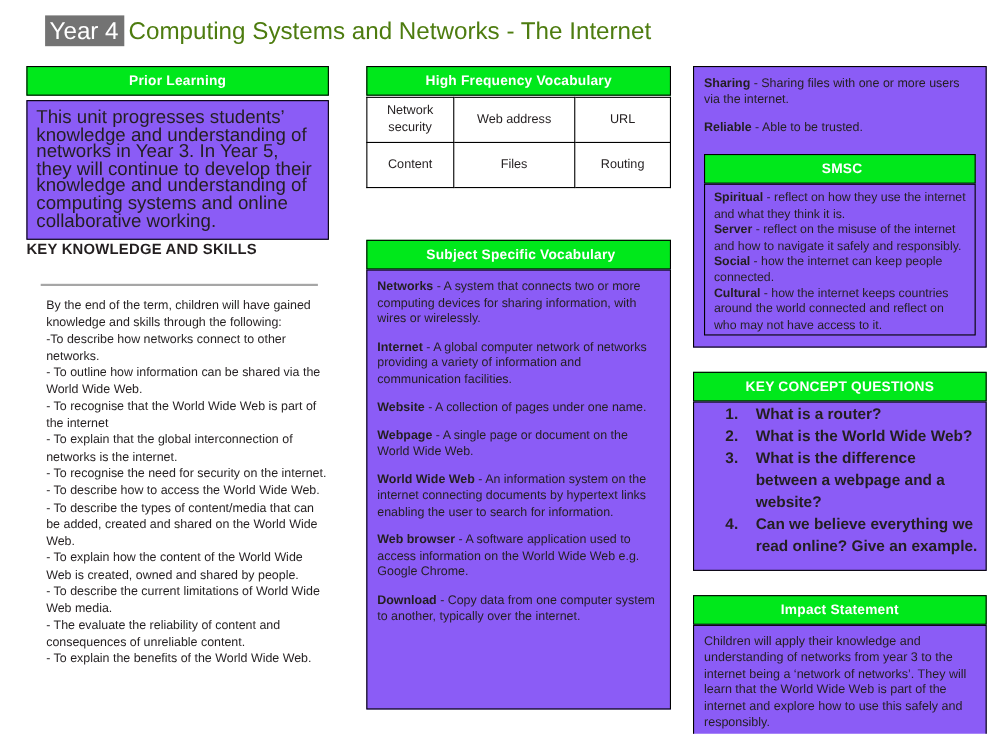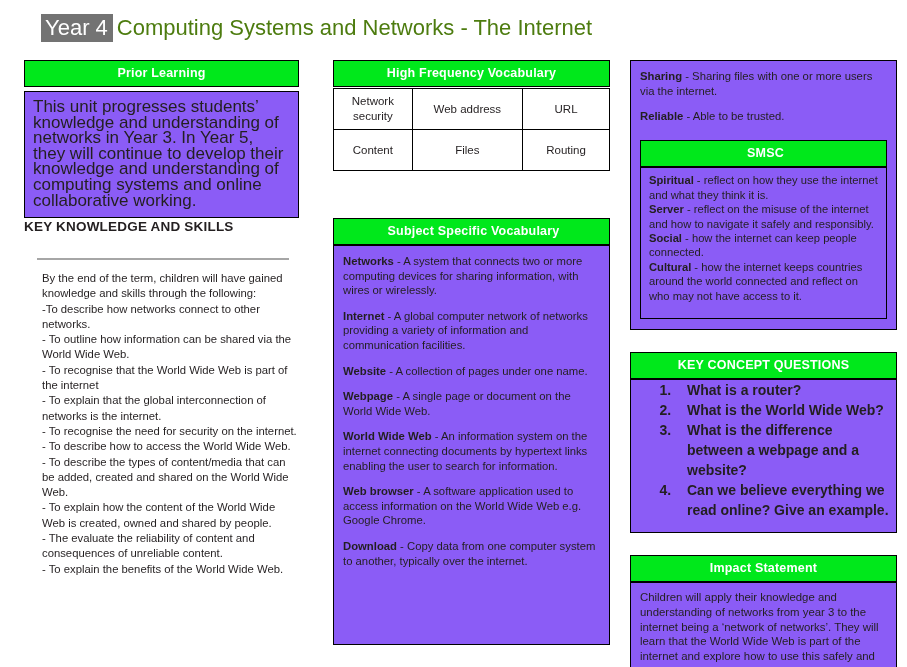--- a/index.html
+++ b/index.html
@@ -120,21 +120,21 @@
   .vocab-entry .term { font-weight: bold; }
 
   
   #share-box {
     padding: 8px 9px 10px 9px;
     font-size: 11.3px;
     line-height: 14.6px;
   }
   #smsc-wrap { margin-top: 16px; }
   #smsc-body {
-    padding: 5px 8px 15px 8px;
+    padding: 5px 8px 1px 8px;
     font-size: 11.2px;
     line-height: 14.4px;
   }
   #smsc-body .term { font-weight: bold; }
   #smsc-body div { margin: 0; }
 
   
   #kcq-wrap { margin-top: 22px; }
   #kcq-body {
     padding: 0 6px 12px 6px;
@@ -175,20 +175,21 @@
   <div id="kks-list">
     <div>By the end of the term, children will have gained knowledge and skills through the following:</div>
     <div>-To describe how networks connect to other networks.</div>
     <div>- To outline how information can be shared via the World Wide Web.</div>
     <div>- To recognise that the World Wide Web is part of the internet</div>
     <div>- To explain that the global interconnection of networks is the internet.</div>
     <div>- To recognise the need for security on the internet.</div>
     <div>- To describe how to access the World Wide Web.</div>
     <div>- To describe the types of content/media that can be added, created and shared on the World Wide Web.</div>
     <div>- To explain how the content of the World Wide Web is created, owned and shared by people.</div>
+    <div>- To describe the current limitations of World Wide Web media.</div>
     <div>- The evaluate the reliability of content and consequences of unreliable content.</div>
     <div>- To explain the benefits of the World Wide Web.</div>
   </div>
 </div>
 
 <div class="col" id="col-mid">
 
   <div>
     <div class="green-hdr">High Frequency Vocabulary</div>
     <table id="hfv-table">

